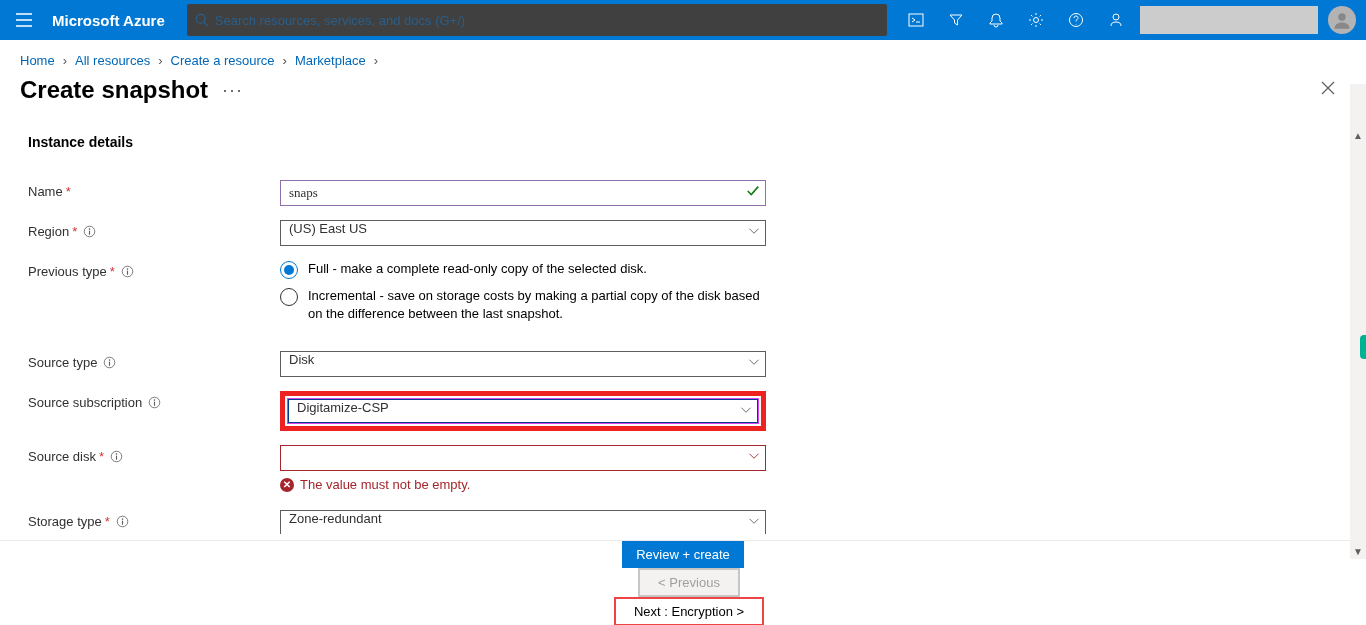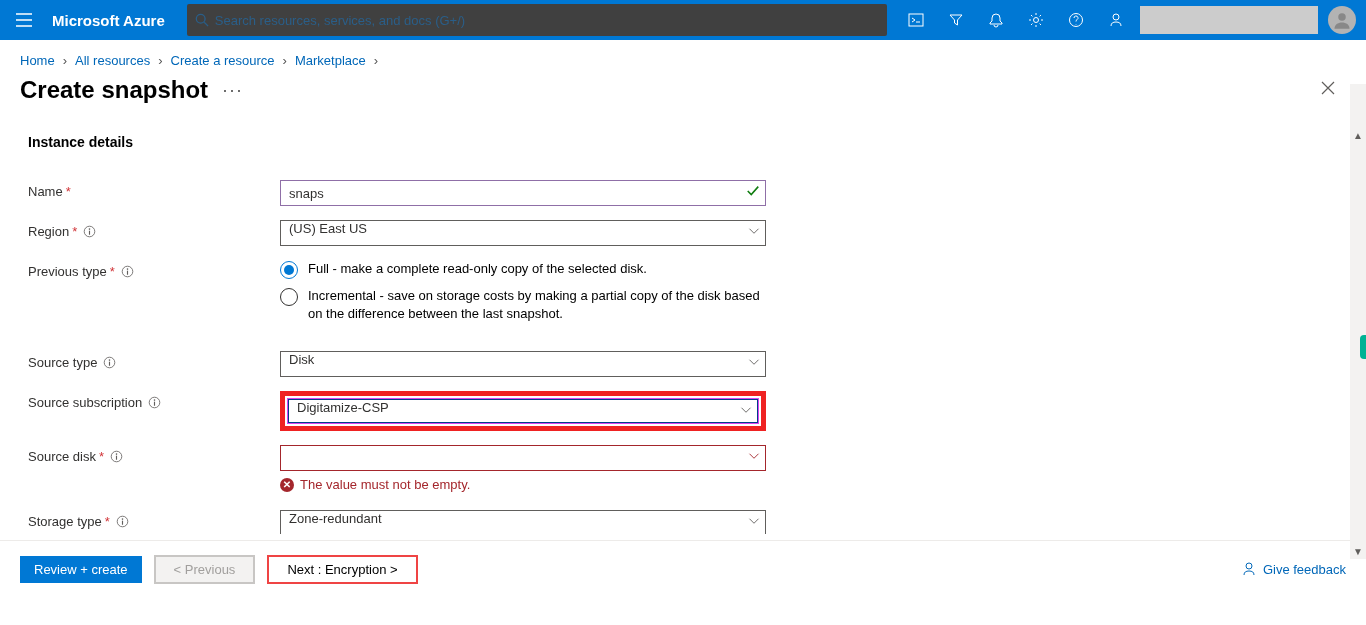--- a/index.html
+++ b/index.html
@@ -24,39 +24,39 @@
   .page-title { font-size:24px; font-weight:600; }
   .dots { margin-left:14px; color:#555; font-size:18px; cursor:pointer; letter-spacing:1px; }
   .close-x { margin-left:auto; margin-right:10px; cursor:pointer; color:#555; }
   .content { padding: 8px 0 0 28px; height:420px; overflow-y:auto; }
   .section-title { font-size:14px; font-weight:600; margin-bottom:30px; margin-top:12px;}
   .form-row { display:flex; align-items:flex-start; margin-bottom:14px; font-size:13px; min-height:26px; }
   .form-label { flex:0 0 252px; display:flex; align-items:center; color:#323130; padding-top:4px;}
   .req { color:#d13438; margin-left:3px; }
   .info-ic { margin-left:6px; display:inline-flex; }
   .form-field { flex:0 0 486px; }
-  .txt-input { width:100%; height:26px; border:1px solid #8f6fa7; padding:0 26px 0 8px; font-size:13px; outline:none; color:#323130; position:relative;}
+  .txt-input { width:100%; height:26px; border:1px solid #8f6fa7; padding:0 26px 0 8px; font-size:13px; outline:none; color:#323130; position:relative;font-family:Liberation Serif, serif;}
   .txt-wrap { position:relative; }
   .valid-check { position:absolute; right:6px; top:4px; color:#107c10; }
   .sel-input { width:100%; height:26px; border:1px solid #605e5c; background:#fff; padding:0 26px 0 8px; font-size:13px; color:#323130; outline:none; position:relative; }
   .sel-wrap { position:relative; }
   .chev { position:absolute; right:6px; top:5px; pointer-events:none; }
   .highlighted { border:5px solid #ef2222; padding:2px;}
   .highlighted .sel-wrap { border:1px solid #d946ef; }
   .highlighted .sel-input { border:1px solid #003e8a; height:24px;}
   .err-input { border:1px solid #a4262c; }
   .err-msg { color:#a4262c; font-size:13px; display:flex; align-items:center; margin-top:6px;}
   .err-ic { width:14px; height:14px; border-radius:50%; background:#a4262c; color:#fff; display:inline-flex; align-items:center; justify-content:center; font-size:10px; font-weight:bold; margin-right:6px; }
   .radio-row { display:flex; align-items:flex-start; margin-bottom:8px;}
   .radio-outer { width:18px; height:18px; border:1px solid #323130; border-radius:50%; display:flex; align-items:center; justify-content:center; flex:0 0 18px; margin-right:10px; cursor:pointer; margin-top:1px;}
   .radio-outer.sel { border-color:#0078d4; }
   .radio-inner { width:10px; height:10px; border-radius:50%; background:#0078d4;}
   .radio-label { font-size:13px; max-width:456px; line-height:1.4; }
   .footer-sep { border-top:1px solid #edebe9; margin-top:6px;}
-  .footer { height:56px; display:flex; align-items:center; padding: 0 20px;}
+  .footer { height:56px; display:flex; align-items:center; padding: 0 20px; flex-direction: column;}
   .btn-primary { background:#0078d4; color:#fff; border:none; font-size:13px; padding:6px 14px; cursor:pointer; }
   .btn-secondary { background:#fff; border:2px solid #ef4444; font-size:13px; padding:5px 18px; cursor:pointer; margin-left:12px;}
   .btn-disabled { color:#a19f9d; border-color:#c8c6c4; background:#f3f2f1; cursor:default;}
   .btn-secondary:first-of-type { margin-left:56px;}
   .feedback { margin-left:auto; color:#0067b8; font-size:13px; display:flex; align-items:center; cursor:pointer;}
   .feedback svg { margin-right:6px;}
   .scroll-ind { position:absolute; right:0; top:84px; width:16px; bottom:66px; background:#f3f2f1;}
   .scroll-arrow { position:absolute; left:3px; font-size:10px; color:#605e5c;}
   .scroll-arrow.up { top:46px;}
   .scroll-arrow.dn { bottom:2px;}

